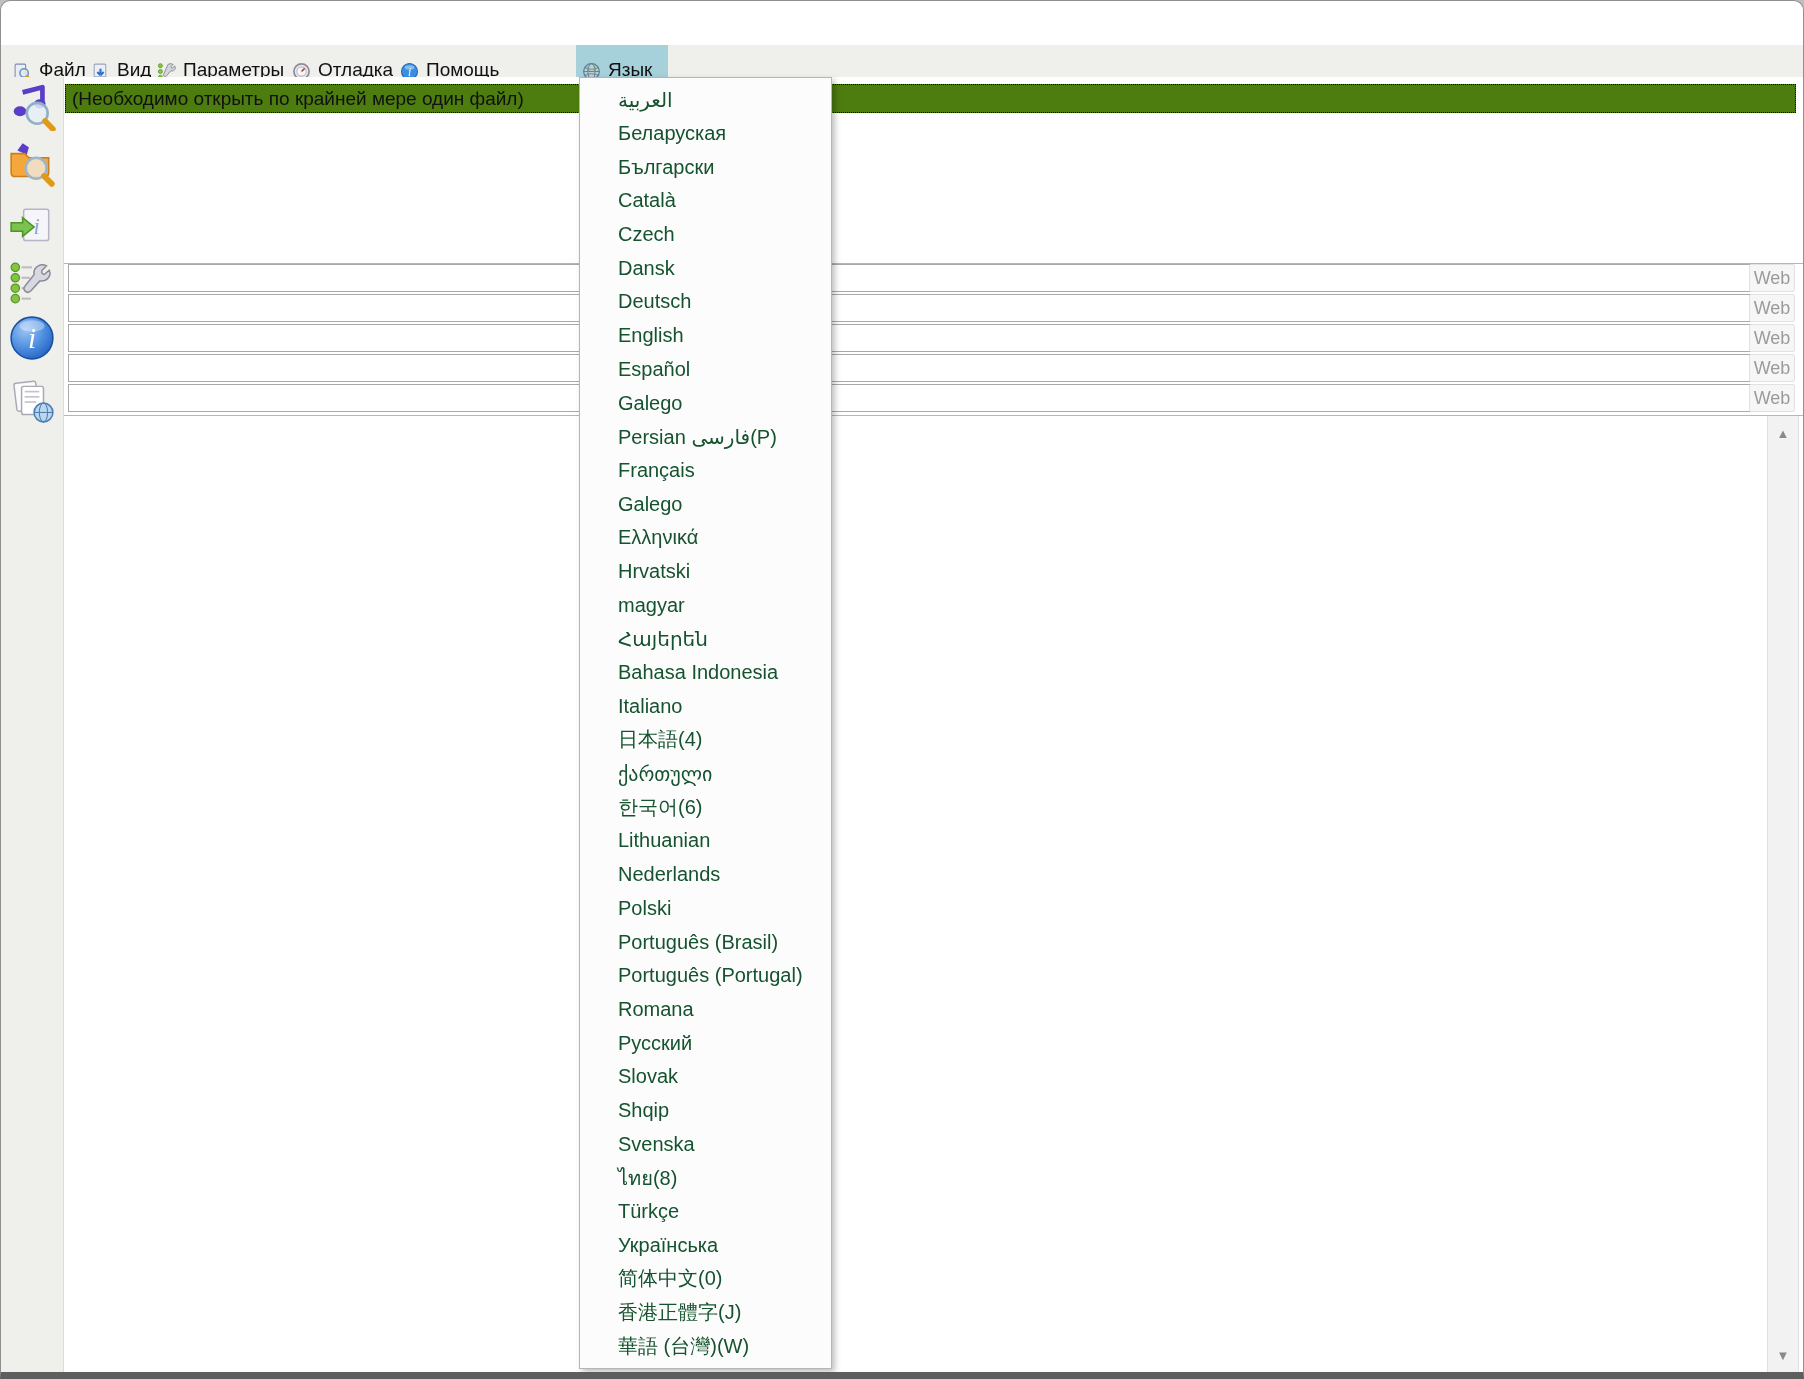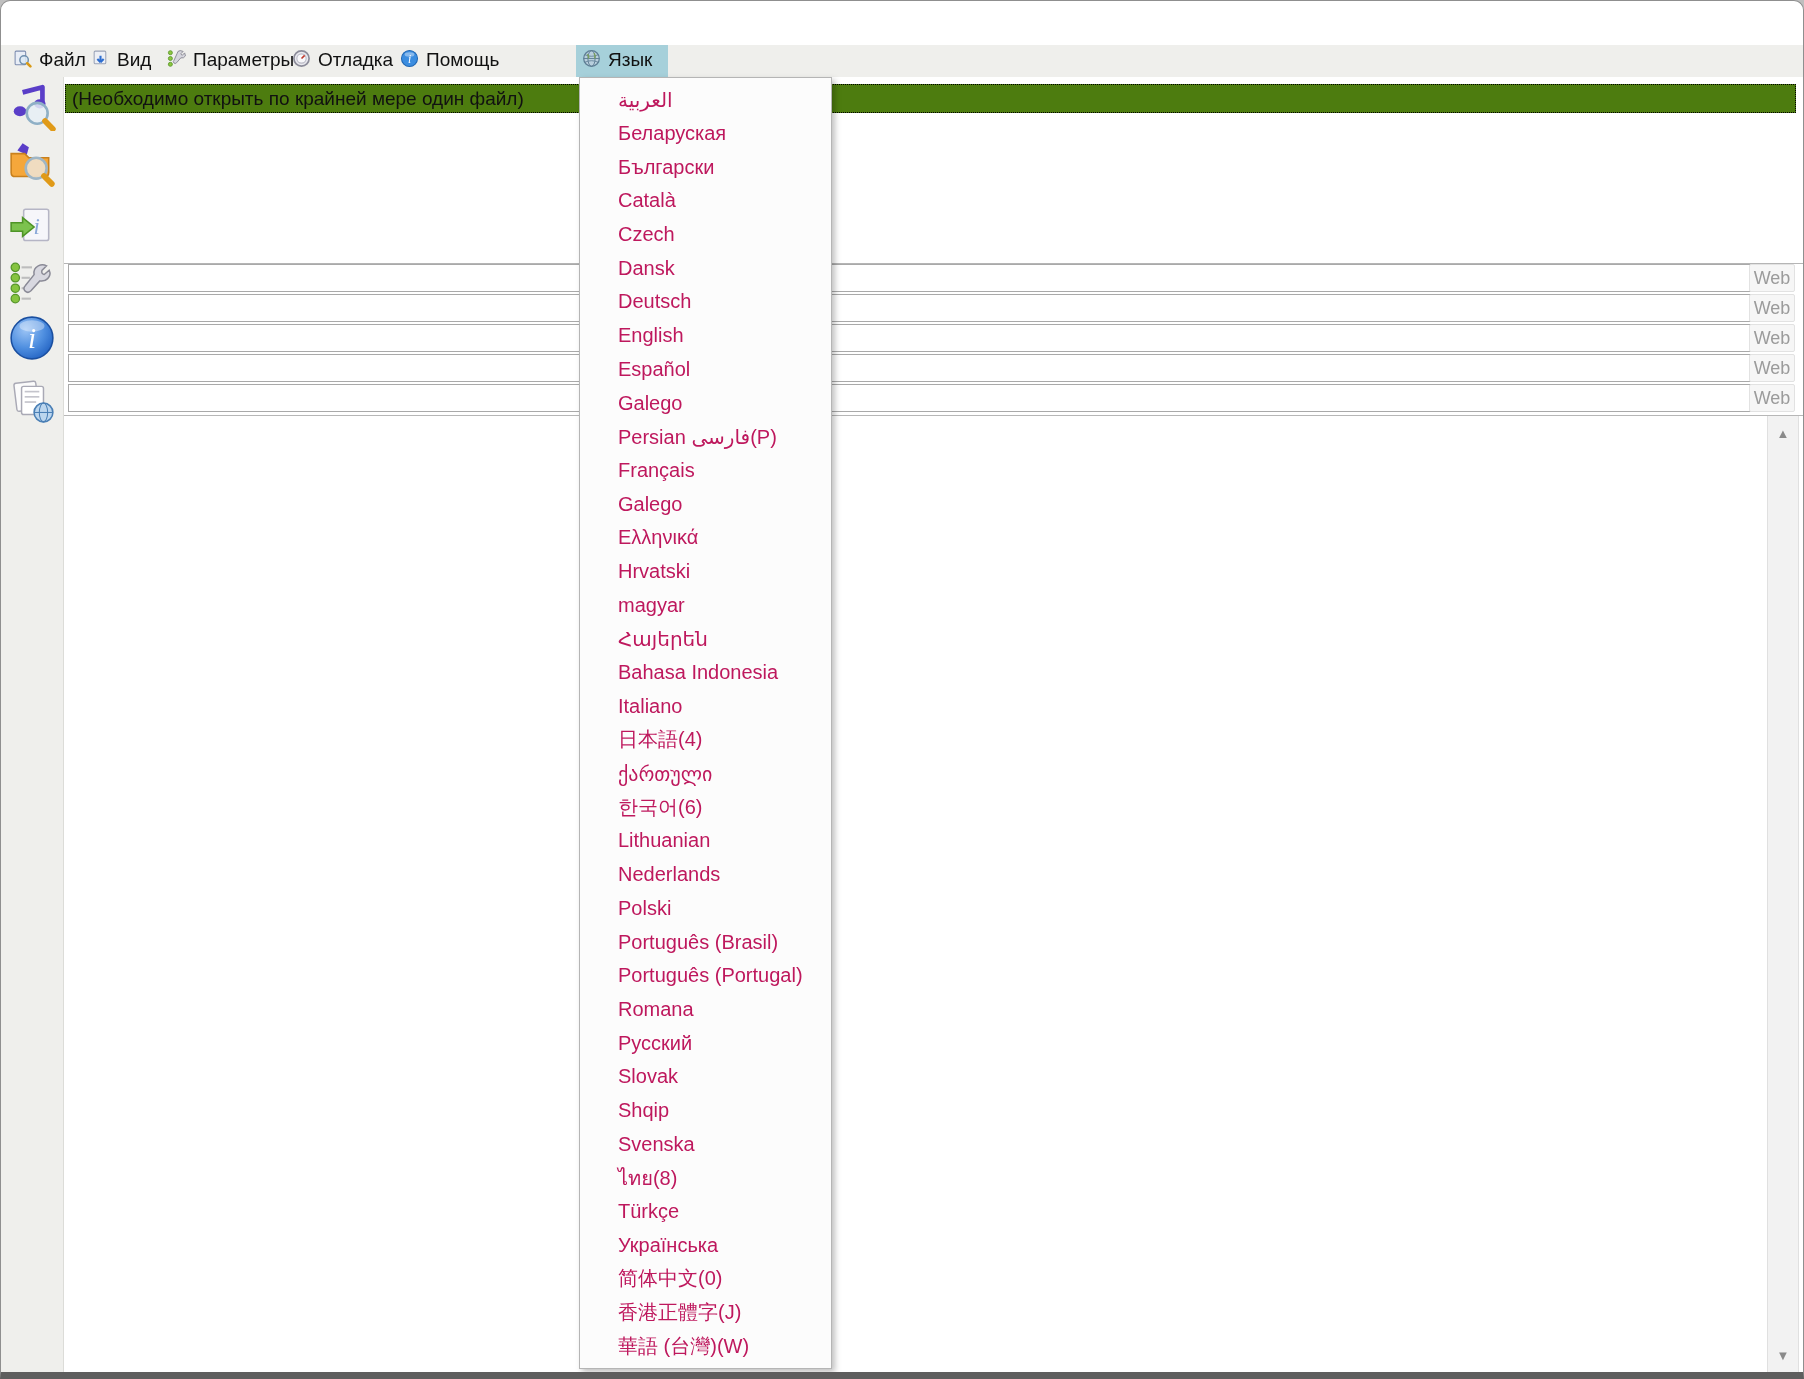--- a/index.html
+++ b/index.html
@@ -29,21 +29,21 @@
   .wbtn{position:absolute;top:5px;width:42px;height:34px;display:flex;align-items:center;justify-content:center;cursor:default;}
   .glyph-min{display:block;width:15px;height:2px;background:#2b2b2b;}
   .glyph-max{display:block;width:13px;height:13px;border:2px solid #2b2b2b;border-radius:3px;}
   .glyph-close{font-size:19px;color:#2b2b2b;line-height:1;}
   
   .menubar{
     position:absolute;left:0;top:44px;width:100%;height:32px;
     background:#efefec;
   }
   .menu-item{
-    position:absolute;top:0;height:32px;display:flex;align-items:flex-start;gap:7px;
+    position:absolute;top:0;height:32px;display:flex;align-items:flex-end;gap:7px;
     font-size:19px;color:#111;padding:4px 6px;white-space:nowrap;
   }
   .menu-item.highlight{background:#a6d0da;}
   .mi-icon{width:19px;height:19px;flex:0 0 auto;}
   
   .toolbar{
     position:absolute;left:0;top:76px;width:62px;height:1296px;
     background:#efefec;border-right:1px solid #dcdcd8;
   }
   .tool-btn{position:absolute;left:7px;width:48px;height:48px;}
@@ -93,21 +93,21 @@
   
   .lang-menu{
     position:absolute;left:578px;top:76px;width:253px;height:1292px;
     background:#fcfcfc;border:1px solid #b5b5b5;box-sizing:border-box;
     box-shadow:3px 3px 6px rgba(0,0,0,0.25);
     z-index:50;
   }
   .lang-menu ul{list-style:none;margin:0;padding:5px 0;}
   .lang-item{
     height:33.7px;box-sizing:border-box;display:flex;align-items:center;
-    padding-left:38px;font-size:20px;color:#be185d;white-space:nowrap;
+    padding-left:38px;font-size:20px;color:#14532d;white-space:nowrap;
   }
 </style>
 </head>
 <body>
 
 <div class="window">
 
 
   <div class="menubar">
     <div class="menu-item" style="left:6px">
@@ -118,21 +118,21 @@
         </svg>
       <span>Файл</span>
     </div>
     <div class="menu-item" style="left:84px">
       <svg class="mi-icon" viewBox="0 0 18 18">
           <rect x="3" y="2" width="11" height="12" rx="1" fill="#eceff5" stroke="#9aa4b8"></rect>
           <path d="M9 6.5 v6 m0 0 l-3 -3 m3 3 l3 -3" stroke="#2f6fd0" stroke-width="2" fill="none"></path>
         </svg>
       <span>Вид</span>
     </div>
-    <div class="menu-item" style="left:160px">
+    <div class="menu-item" style="left:150px">
       <svg class="mi-icon" viewBox="0 0 18 18">
           <circle cx="3.2" cy="3.5" r="1.9" fill="#8cc63f" stroke="#5a972c" stroke-width=".8"></circle>
           <circle cx="3.2" cy="9" r="1.9" fill="#8cc63f" stroke="#5a972c" stroke-width=".8"></circle>
           <circle cx="3.2" cy="14.5" r="1.9" fill="#8cc63f" stroke="#5a972c" stroke-width=".8"></circle>
           <path d="M9.5 4.5 q.3 -2.8 3 -3 l2.8 .8 -2.3 2.3 1.4 1.4 2.3 -2.3 .8 2.8 q-1.6 2.6 -4.4 1.9 l-4 4.6 q-1.3 1.4 -2.6 .2 q-1.2 -1.3 .2 -2.6 z" fill="#d5d5dd" stroke="#8a8a96" stroke-width=".9"></path>
         </svg>
       <span>Параметры</span>
     </div>
     <div class="menu-item" style="left:285px">
       <svg class="mi-icon" viewBox="0 0 18 18">

